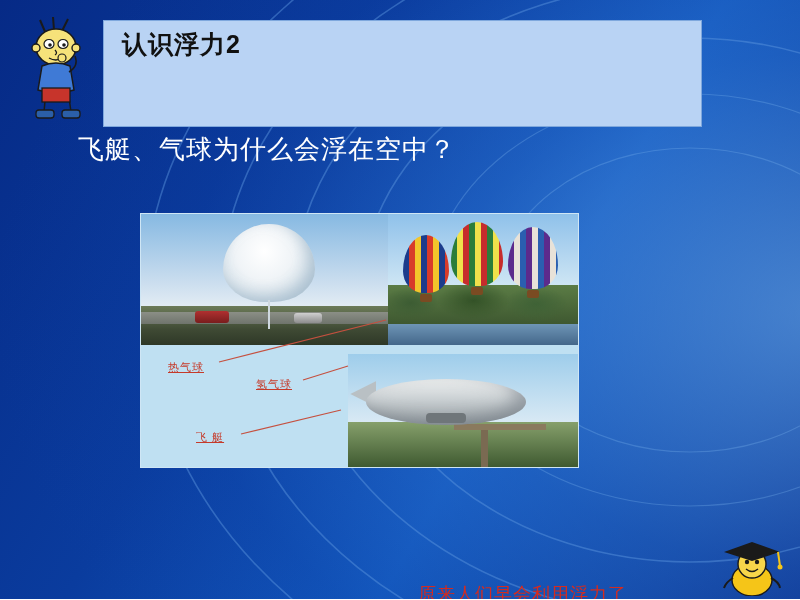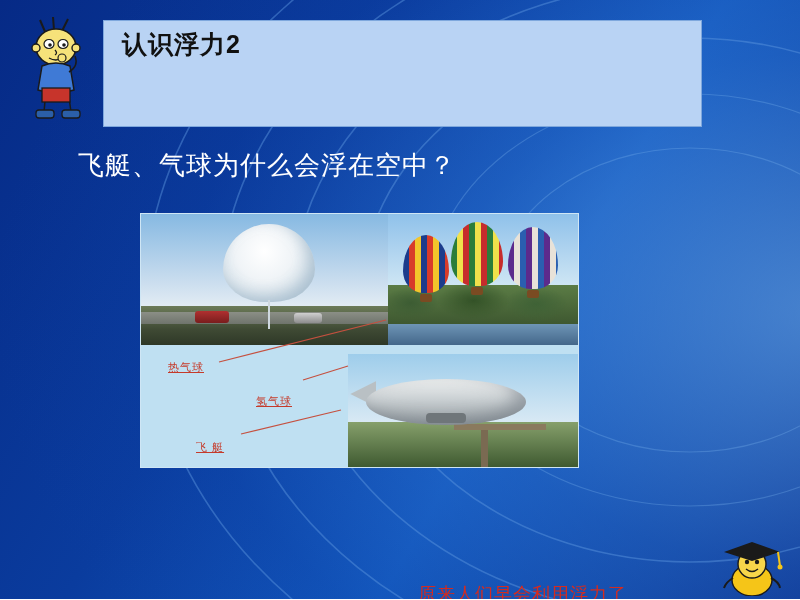--- a/index.html
+++ b/index.html
@@ -57,21 +57,21 @@
     font-size: 42px;
     font-weight: bold;
     color: #d52b1e;
     letter-spacing: 3px;
   }
 
   
   .question {
     position: absolute;
     left: 78px;
-    top: 148px;
+    top: 132px;
     font-size: 26px;
     color: #ffffff;
     letter-spacing: 1px;
   }
 
   
   .photo-area {
     position: absolute;
     left: 140px;
     top: 213px;
@@ -192,22 +192,22 @@
   .lines { position:absolute; inset:0; }
   .plabel {
     position: absolute;
     font-size: 11px;
     color: #c53a2a;
     letter-spacing: 1px;
     white-space: nowrap;
     text-decoration: underline;
   }
   .plabel.l1 { left: 27px; top: 146px; }
-  .plabel.l2 { left: 115px; top: 180px; }
-  .plabel.l3 { left: 55px;  top: 226px; }
+  .plabel.l2 { left: 115px; top: 163px; }
+  .plabel.l3 { left: 55px;  top: 216px; }
 
   
   .bottom-text {
     position: absolute;
     left: 418px;
     top: 546px;
     font-size: 18px;
     color: #d52b1e;
     letter-spacing: 1px;
     margin-top: 36px;

